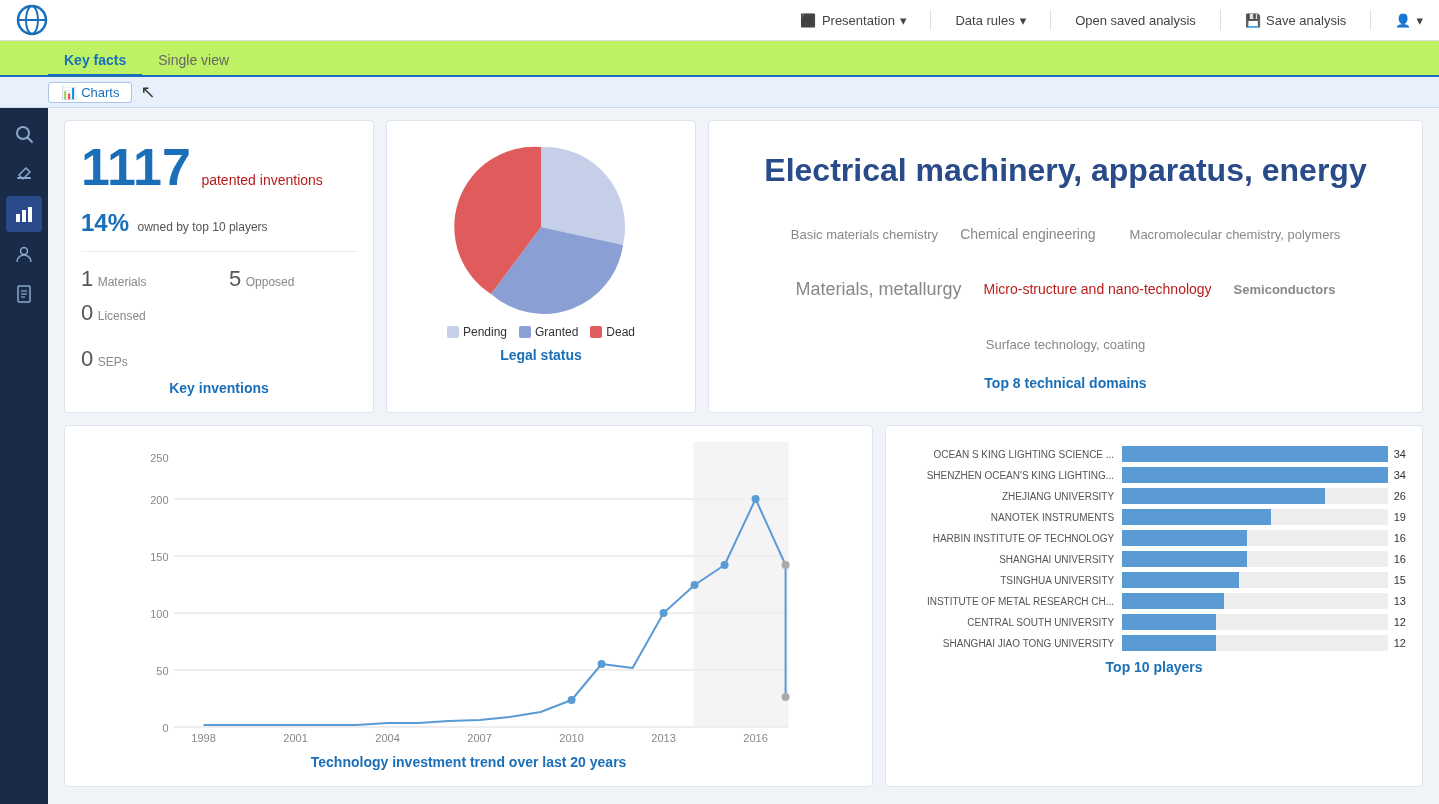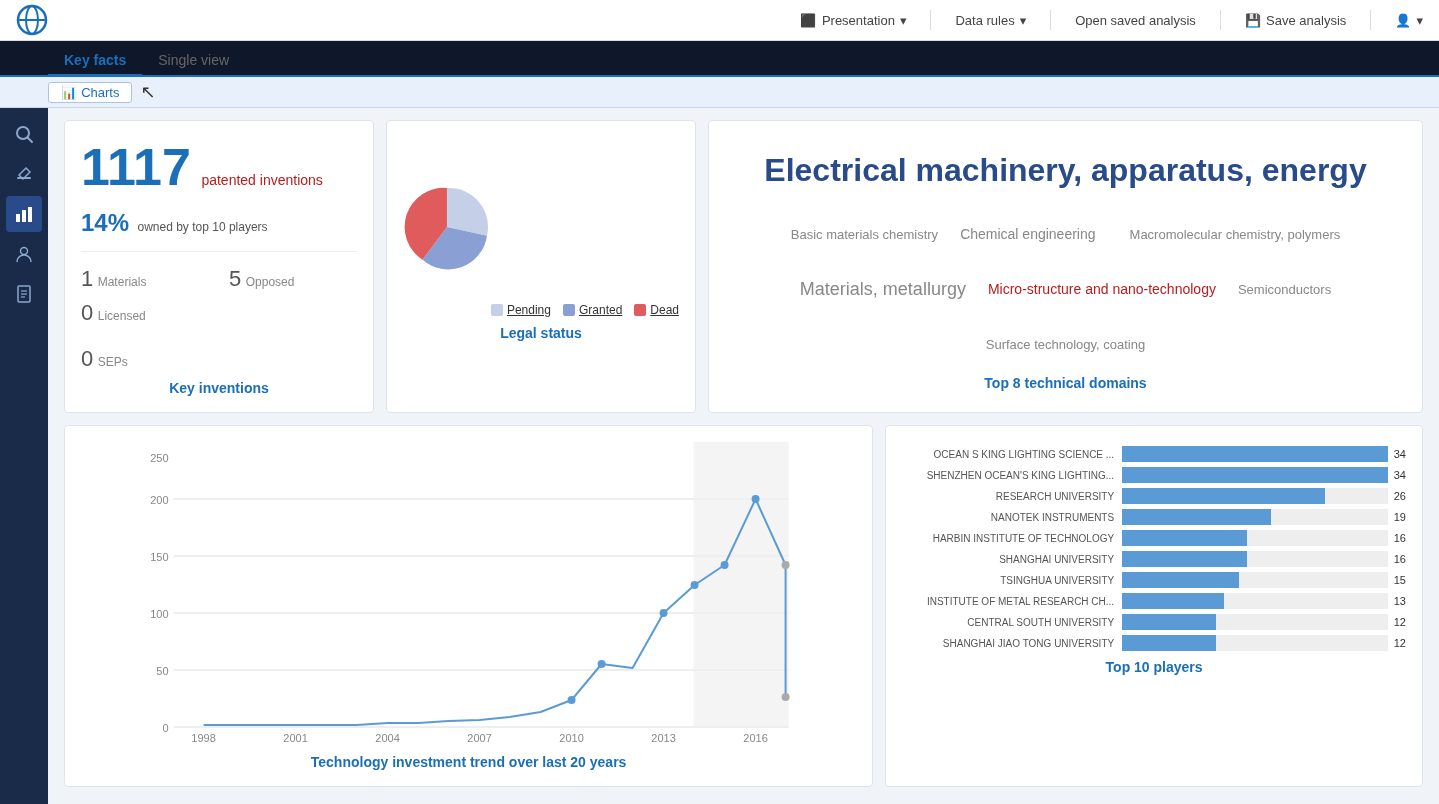--- a/index.html
+++ b/index.html
@@ -16,21 +16,21 @@
     }
     .topbar-btn {
       display: flex; align-items: center; gap: 5px;
       font-size: 13px; color: #444; cursor: pointer; background: none; border: none;
     }
     .topbar-divider { width: 1px; height: 20px; background: #ddd; }
 
     
     .tabbar {
       display: flex; align-items: flex-end;
-      background: #0f172a; border-bottom: 2px solid #1a6fb8;
+      background: #bef264; border-bottom: 2px solid #1a6fb8;
       padding: 0 48px; height: 36px;
     }
     .tab {
       padding: 6px 16px; font-size: 14px; cursor: pointer;
       color: #666; border-bottom: 3px solid transparent; margin-bottom: -2px;
     }
     .tab.active { color: #1a6fb8; border-bottom: 3px solid #1a6fb8; font-weight: bold; }
 
     
     .chartsbar {
@@ -76,21 +76,21 @@
     .stat-big { font-size: 52px; color: #1a6fb8; font-weight: bold; display: inline; }
     .stat-label { font-size: 14px; color: #b91c1c; margin-left: 6px; }
     .stat-pct { font-size: 24px; color: #1a6fb8; font-weight: bold; }
     .stat-sub { font-size: 12px; color: #555; margin-left: 4px; }
     .stats-row { display: flex; gap: 20px; margin-top: 8px; }
     .stat-item { flex: 1; }
     .stat-num { font-size: 22px; color: #555; }
     .stat-name { font-size: 12px; color: #888; }
 
     
-    .pie-container { display: flex; flex-direction: row; align-items: flex-end; text-decoration: underline; }
+    .pie-container { display: flex; flex-direction: column; align-items: center; }
     .pie-legend { display: flex; gap: 12px; margin-top: 8px; font-size: 12px; }
     .legend-item { display: flex; align-items: center; gap: 4px; }
     .legend-dot { width: 12px; height: 12px; border-radius: 2px; }
 
     
     .wordcloud {
       height: 230px; display: flex; flex-wrap: wrap; align-items: center;
       justify-content: center; gap: 22px; padding: 8px;
     }
     .word { cursor: pointer; }
@@ -265,21 +265,21 @@
       </div>
 
       <div class="card" style="flex:1;">
         <div class="wordcloud" id="word-cloud">
         <span class="word" style="font-size: 32px; color: rgb(42, 75, 138); font-weight: bold;">Electrical machinery, apparatus, energy</span>
             <span class="word" style="font-size: 13px; color: rgb(136, 136, 136); font-weight: normal;">Basic materials chemistry</span>
             <span class="word" style="font-size: 14px; color: rgb(136, 136, 136); font-weight: normal;">Chemical engineering</span>
             <span class="word" style="font-size: 13px; color: rgb(136, 136, 136); font-weight: normal; padding-left: 12px;">Macromolecular chemistry, polymers</span>
             <span class="word" style="font-size: 18px; color: rgb(136, 136, 136); font-weight: normal;">Materials, metallurgy</span>
             <span class="word" style="font-size: 14px; color: #b91c1c; font-weight: normal;">Micro-structure and nano-technology</span>
-            <span class="word" style="font-size: 13px; color: rgb(136, 136, 136); font-weight: normal;">Semiconductors</span>
+            <span class="word" style="font-size: 13px; color: rgb(136, 136, 136); font-weight: bold;">Semiconductors</span>
             <span class="word" style="font-size: 13px; color: rgb(136, 136, 136); font-weight: normal;">Surface technology, coating</span>
           </div>
         <div class="card-title">Top 8 technical domains</div>
       </div>
     </div>
 
     <div class="grid-row">
 
       <div class="card linechart-card">
         <div class="chart-area">
@@ -334,21 +334,21 @@
               <span class="bar-val">34</span>
             </div>
             <div class="bar-row">
               <div class="bar-label">SHENZHEN OCEAN'S KING LIGHTING...</div>
               <div class="bar-bg">
                 <div class="bar-fill" style="width: 100%;"></div>
               </div>
               <span class="bar-val">34</span>
             </div>
             <div class="bar-row">
-              <div class="bar-label">RESEARCH UNIVERSITY</div>
+              <div class="bar-label">ZHEJIANG UNIVERSITY</div>
               <div class="bar-bg">
                 <div class="bar-fill" style="width: 76.4706%;"></div>
               </div>
               <span class="bar-val">26</span>
             </div>
             <div class="bar-row">
               <div class="bar-label">NANOTEK INSTRUMENTS</div>
               <div class="bar-bg">
                 <div class="bar-fill" style="width: 55.8824%;"></div>
               </div>

